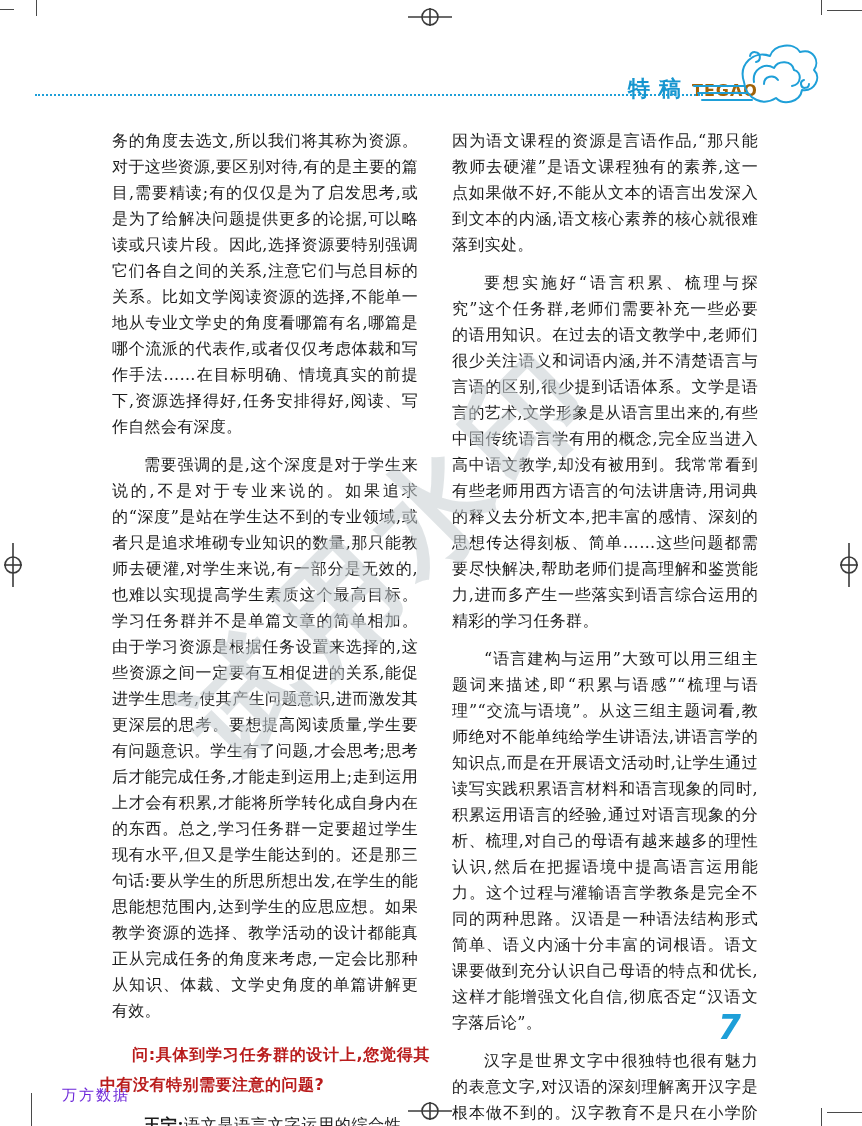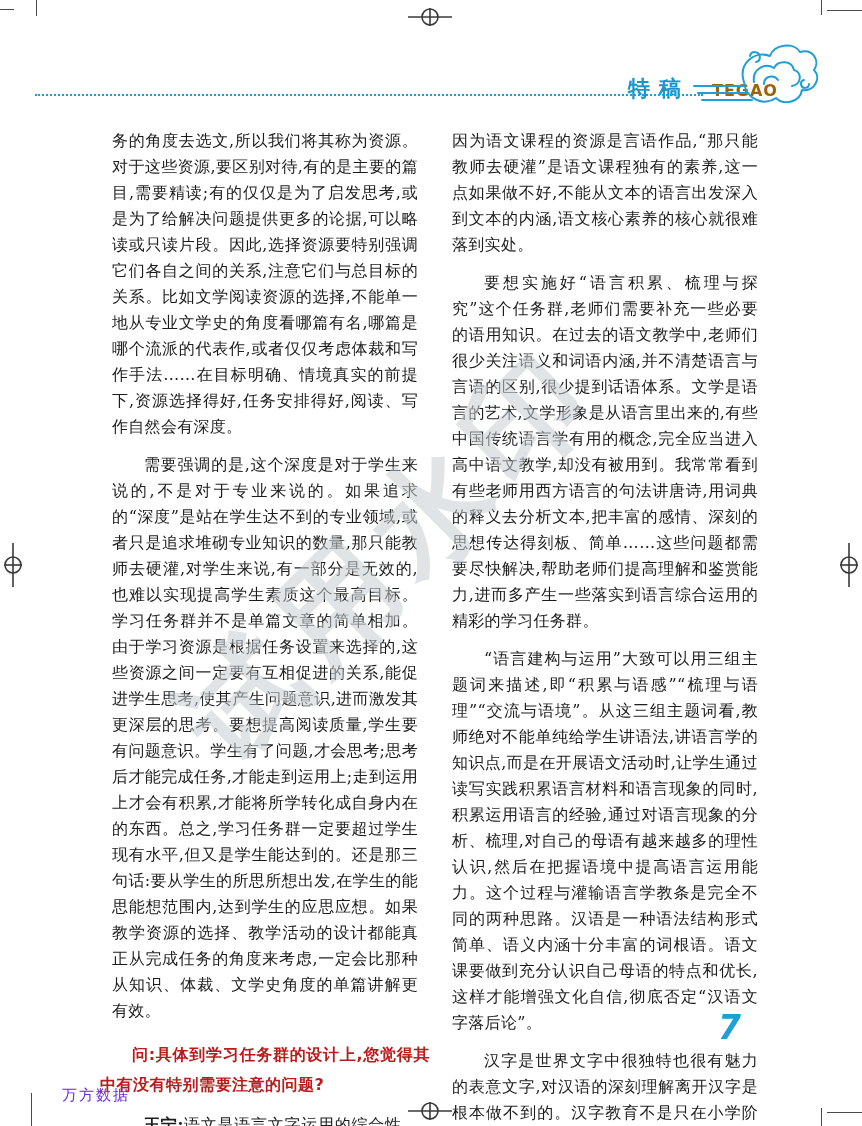--- a/index.html
+++ b/index.html
@@ -6,21 +6,21 @@
   .page{
     position:relative;width:862px;height:1126px;background:#ffffff;margin:0 auto;
     overflow:hidden;font-family:"DejaVu Serif","Liberation Serif",serif;
   }
   
   .crop{position:absolute;background:#4a4a4a;}
   .regmark{position:absolute;}
   .regmark svg{display:block;}
   
   .masthead-title{
-    position:absolute;top:74px;left:628px;display:flex;align-items:baseline;gap:22px;
+    position:absolute;top:74px;left:628px;display:flex;align-items:baseline;gap:2px;
     font-family:"DejaVu Sans","Liberation Sans",sans-serif;white-space:nowrap;
   }
   .title-cn{color:#1796cf;font-size:22px;font-weight:bold;letter-spacing:9px;}
   .title-en{color:#a16207;font-size:16px;font-weight:bold;letter-spacing:1px;}
   .dotted-rule{position:absolute;top:94px;left:35px;width:668px;border-top:2px dotted #1e9fd8;}
   .wave{position:absolute;top:42px;left:692px;width:128px;height:64px;}
   
   .cols{position:absolute;left:100px;top:116px;width:670px;display:flex;gap:10px;z-index:1;}
   .col{width:330px;}
   p.body{

